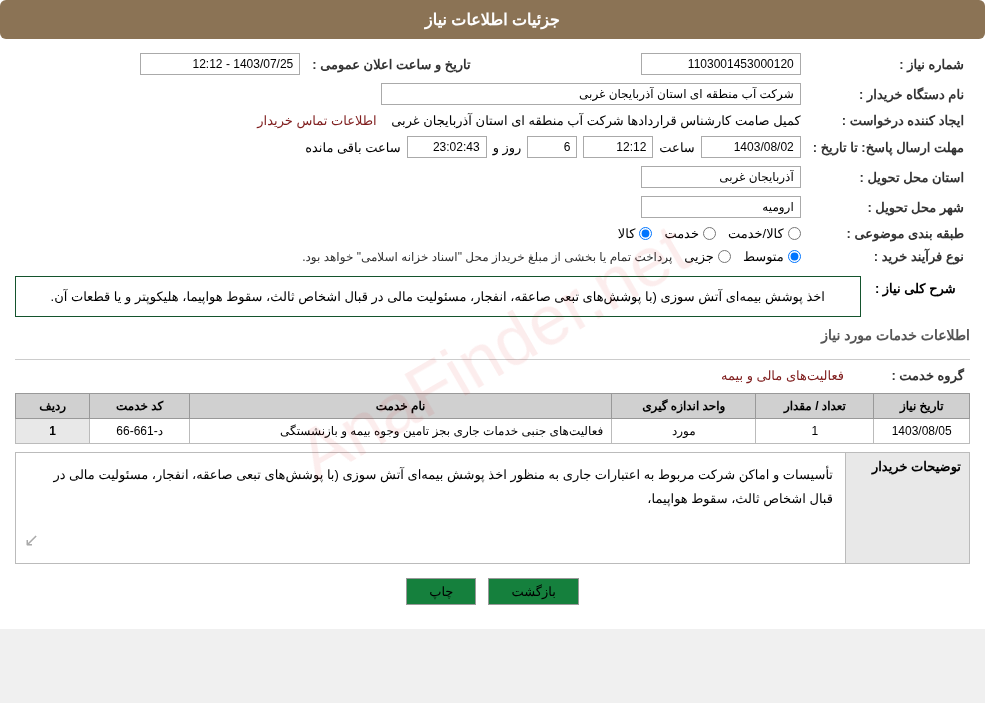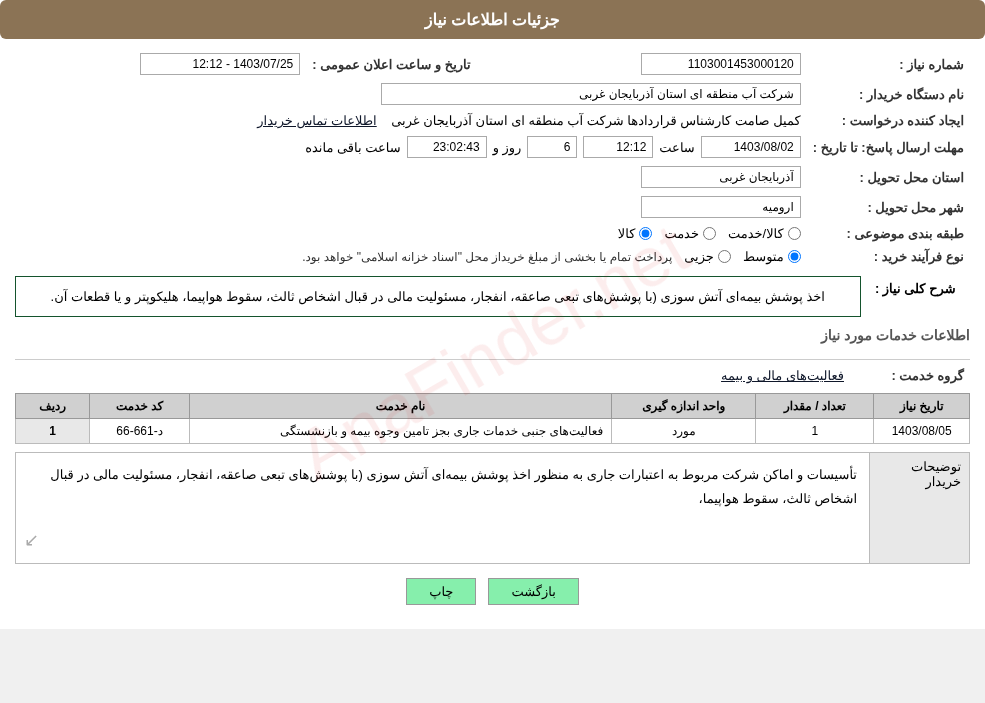--- a/index.html
+++ b/index.html
@@ -47,21 +47,21 @@
     .input-box {
       border: 1px solid #aaa;
       background: #fff;
       padding: 3px 6px;
       font-size: 12px;
       font-family: Tahoma, Arial, sans-serif;
       direction: rtl;
       text-align: right;
     }
     .input-medium { width: 160px; }
-    .link-blue { color: #0f172a; text-decoration: underline; cursor: pointer; text-align: right; }
+    .link-blue { color: #7f1d1d; cursor: pointer; text-align: right; }
     .date-row { display: flex; align-items: center; gap: 6px; direction: rtl; }
     .date-row .input-box { width: 120px; }
     .radio-group { display: flex; align-items: center; gap: 12px; direction: rtl; }
     .radio-option { display: flex; align-items: center; gap: 4px; direction: rtl; }
     .services-table {
       width: 100%;
       border-collapse: collapse;
       margin-top: 6px;
     }
     .services-table th {
@@ -83,37 +83,37 @@
       border-collapse: collapse;
       margin-top: 6px;
     }
     .buyer-desc-table td {
       border: 1px solid #bbb;
       padding: 6px 8px;
       vertical-align: top;
     }
     .buyer-desc-label {
       background: #e8e8e8;
-      font-weight: normal;
-      width: 100px;
+      font-weight: bold;
+      width: 124px;
       text-align: right;
       vertical-align: top;
     }
     .buyer-desc-text {
       text-align: right;
       line-height: 1.8;
     }
     .buttons-row {
       display: flex;
       justify-content: center;
       gap: 12px;
       margin: 14px 0;
     }
     .btn {
-      background: #86efac;
+      background: #15803d;
       border: 1px solid #999;
       padding: 5px 22px;
       font-size: 13px;
       font-family: Tahoma, Arial, sans-serif;
       cursor: pointer;
     }
     .watermark {
       position: fixed;
       top: 50%;
       left: 50%;

